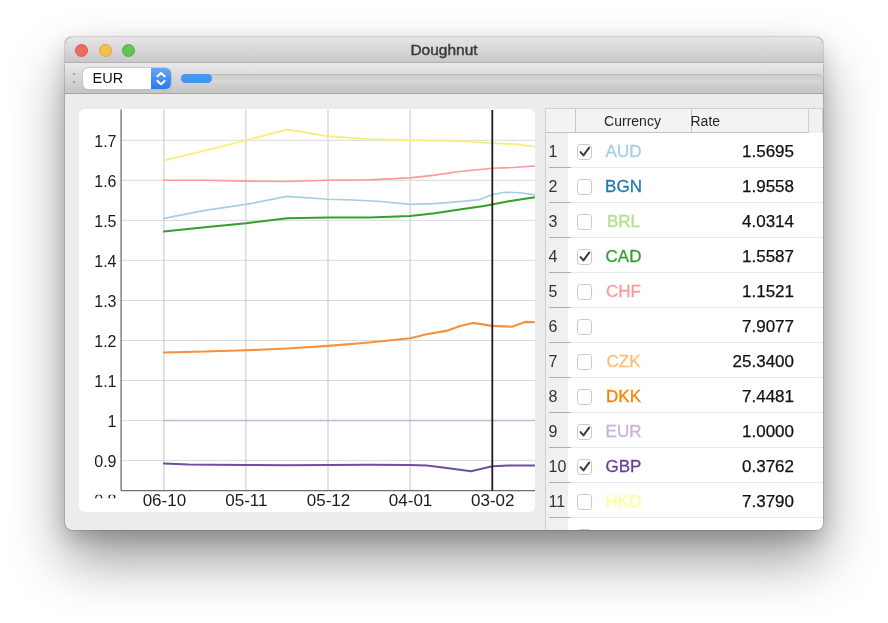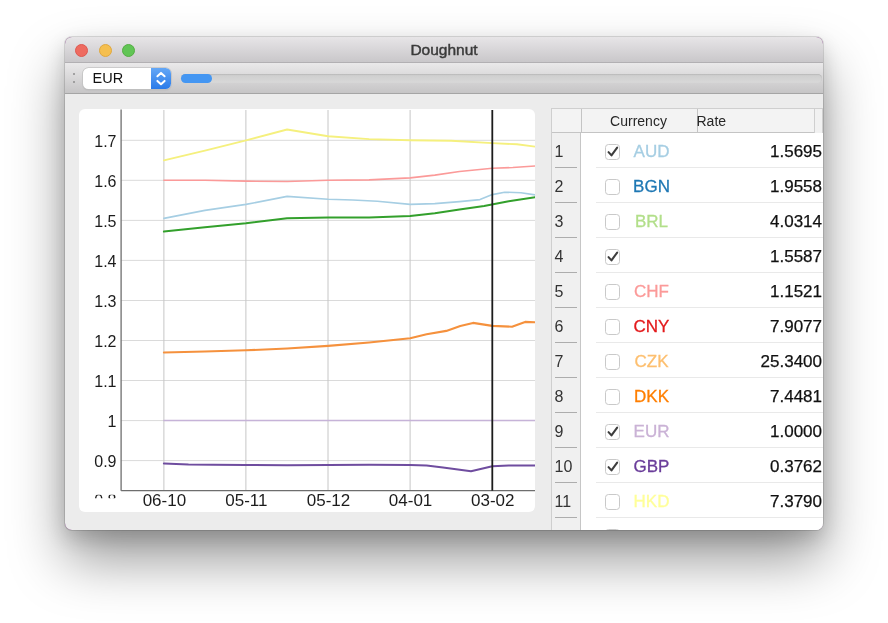--- a/index.html
+++ b/index.html
@@ -25,32 +25,32 @@
     background:#ffffff;box-shadow:0 0 0 0.8px #c3c3c3, 0 1px 1.5px rgba(0,0,0,0.15);}
   .combo .txt{position:absolute;left:9.5px;top:0;height:21px;line-height:21.5px;font-size:14.5px;color:#111;}
   .combo .btn{position:absolute;right:0;top:0;width:20px;height:21px;
     border-radius:0 5.5px 5.5px 0;background:linear-gradient(#64a7f6,#2a7be9);}
   .track{position:absolute;left:115.5px;top:11.2px;width:641px;height:8.8px;border-radius:4.4px;
     background:linear-gradient(#cdcdcd,#d9d9d9);box-shadow:inset 0 0.5px 1px rgba(0,0,0,0.15);}
   .fill{position:absolute;left:0;top:0;width:31px;height:8.8px;border-radius:4.4px;background:#4496f2;}
   .content{position:absolute;left:0;top:56.5px;width:100%;bottom:0;background:#ececec;}
   .chart{position:absolute;left:14px;top:72px;width:456px;height:403px;background:#ffffff;border-radius:6px;}
   .tbl{position:absolute;left:481px;top:72px;width:262px;height:421px;background:#ffffff;
-    box-shadow:0 0 0 1px #cfcfcf;margin-left:6px;}
+    box-shadow:0 0 0 1px #cfcfcf;}
   .gutter{position:absolute;left:743.5px;top:72px;width:13px;height:421px;background:#f1f1f1;
     box-shadow:0 0 0 1px #cfcfcf;}
   .thead{position:absolute;left:0;top:0;width:100%;height:24px;background:#f3f3f3;
     border-bottom:1px solid #c4c4c4;box-sizing:border-box;}
   .thead .h1{position:absolute;left:28.5px;width:116px;top:0;height:23px;line-height:25px;text-align:center;font-size:14px;color:#262626;}
   .thead .h2{position:absolute;left:144.5px;width:117px;top:0;height:23px;line-height:25px;text-align:left;font-size:14px;color:#262626;}
   .numcol{position:absolute;left:0;top:24px;width:28.5px;height:397px;background:#f0f0f0;border-right:1px solid #c6c6c6;box-sizing:border-box;}
   .vline{position:absolute;left:144.5px;top:24px;width:1px;height:397px;background:#e8e8e8;}
   .hv1{position:absolute;left:28.5px;top:0;width:1px;height:24px;background:#c4c4c4;}
   .hv2{position:absolute;left:144.5px;top:0;width:1px;height:24px;background:#c4c4c4;}
-  .row{position:absolute;left:44px;width:267px;height:35.02px;border-bottom:1px solid #e9e9e9;box-sizing:border-box;background:#fff;}
+  .row{position:absolute;left:22px;width:267px;height:35.02px;border-bottom:1px solid #e9e9e9;box-sizing:border-box;background:#fff;}
   .rnum{position:absolute;left:0;width:28.5px;height:35.02px;color:#333;font-size:16px;
     display:flex;align-items:center;justify-content:flex-start;box-sizing:border-box;padding-left:2.5px;padding-top:2px;}
   .nsep{position:absolute;left:2.5px;width:22px;height:1px;background:#adadad;}
   .cbx{position:absolute;left:8.7px;top:50%;margin-top:-5.9px;width:15.7px;height:15.7px;border-radius:3.5px;
     background:#fff;border:1.4px solid #c9c9c9;box-sizing:border-box;}
   .cur{position:absolute;left:10px;top:2px;width:91px;height:100%;display:flex;align-items:center;justify-content:center;
     font-size:17px;-webkit-text-stroke:0.3px currentColor;}
   .rate{position:absolute;left:116px;top:2px;width:117px;height:100%;display:flex;align-items:center;justify-content:flex-end;
     padding-right:7px;box-sizing:border-box;font-size:17px;color:#111;-webkit-text-stroke:0.25px #111;}
   .chk{position:absolute;left:8.7px;top:50%;margin-top:-5.9px;width:15.7px;height:15.7px;}
@@ -158,34 +158,34 @@
       <div class="cur" style="color:#b2df8a">BRL</div>
       <div class="rate">4.0314</div>
     </div>
     <div class="rnum" style="top:94.04px">3</div>
     <div class="nsep" style="top:128.06px"></div>
     <div class="row" style="top:129.06px">
       <div class="cbx"></div>
         <svg class="chk" viewBox="0 0 16 16">
           <path d="M3.6 8.3 L6.6 11.6 L12.4 3.6" stroke="#3d3d3d" stroke-width="2.1" fill="none" stroke-linecap="round" stroke-linejoin="round"></path>
         </svg>
+      <div class="cur" style="color:#33a02c">CAD</div>
       <div class="rate">1.5587</div>
     </div>
     <div class="rnum" style="top:129.06px">4</div>
     <div class="nsep" style="top:163.08px"></div>
     <div class="row" style="top:164.08px">
       <div class="cbx"></div>
       <div class="cur" style="color:#fb9a99">CHF</div>
       <div class="rate">1.1521</div>
     </div>
     <div class="rnum" style="top:164.08px">5</div>
     <div class="nsep" style="top:198.10px"></div>
     <div class="row" style="top:199.10px">
       <div class="cbx"></div>
-      <div class="cur" style="color:#e31a1c">CNY</div>
       <div class="rate">7.9077</div>
     </div>
     <div class="rnum" style="top:199.10px">6</div>
     <div class="nsep" style="top:233.12px"></div>
     <div class="row" style="top:234.12px">
       <div class="cbx"></div>
       <div class="cur" style="color:#fdbf6f">CZK</div>
       <div class="rate">25.3400</div>
     </div>
     <div class="rnum" style="top:234.12px">7</div>

